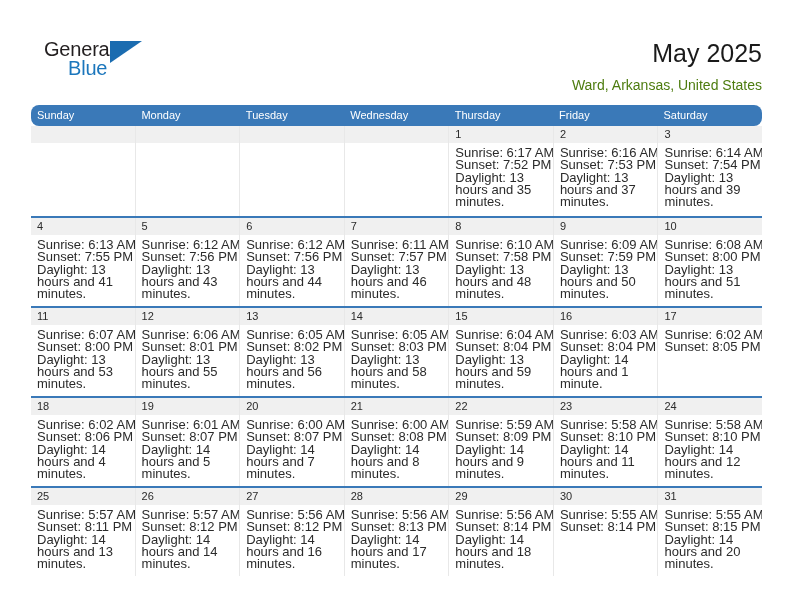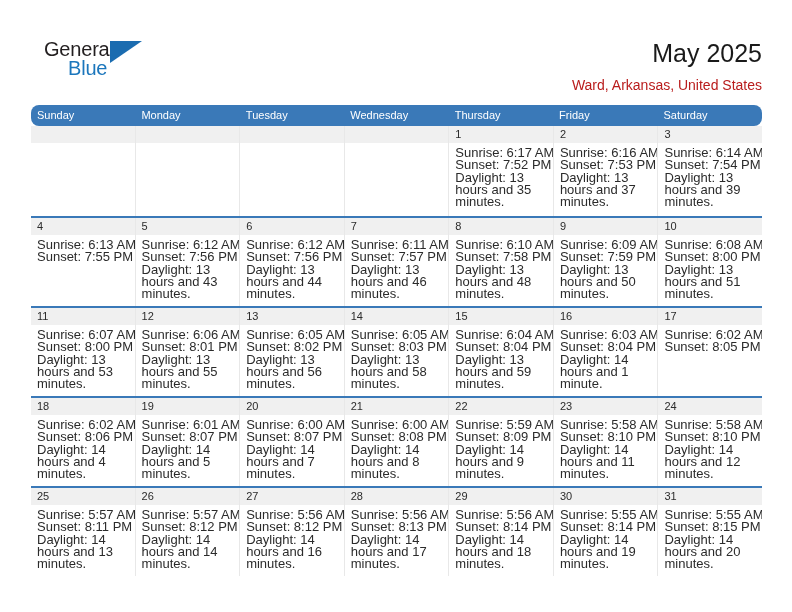--- a/index.html
+++ b/index.html
@@ -73,21 +73,21 @@
     line-height: 30px;
     text-align: right;
     white-space: nowrap;
     margin-left: 48px;
   }
   .subtitle {
     position: absolute;
     right: 38px;
     top: 76px;
     font-size: 14px;
-    color: #b91c1c;
+    color: #4d7c0f;
     line-height: 18px;
     text-align: right;
     white-space: nowrap;
   }
 
   
   .calendar {
     position: absolute;
     left: 31px;
     top: 105px;
@@ -211,20 +211,21 @@
               <div class="daylight-wrap">Daylight: 13 hours and 39 minutes.</div>
             </div>
           </div>
         </div>
         <div class="week-row">
           <div class="day-cell">
             <div class="day-num-band">4</div>
             <div class="day-body">
               <div>Sunrise: 6:13 AM</div>
               <div>Sunset: 7:55 PM</div>
+              <div class="daylight-wrap">Daylight: 13 hours and 41 minutes.</div>
             </div>
           </div>
           <div class="day-cell">
             <div class="day-num-band">5</div>
             <div class="day-body">
               <div>Sunrise: 6:12 AM</div>
               <div>Sunset: 7:56 PM</div>
               <div class="daylight-wrap">Daylight: 13 hours and 43 minutes.</div>
             </div>
           </div>
@@ -423,21 +424,20 @@
               <div>Sunrise: 5:56 AM</div>
               <div>Sunset: 8:14 PM</div>
               <div class="daylight-wrap">Daylight: 14 hours and 18 minutes.</div>
             </div>
           </div>
           <div class="day-cell">
             <div class="day-num-band">30</div>
             <div class="day-body">
               <div>Sunrise: 5:55 AM</div>
               <div>Sunset: 8:14 PM</div>
-              <div class="daylight-wrap">Daylight: 14 hours and 19 minutes.</div>
             </div>
           </div>
           <div class="day-cell">
             <div class="day-num-band">31</div>
             <div class="day-body">
               <div>Sunrise: 5:55 AM</div>
               <div>Sunset: 8:15 PM</div>
               <div class="daylight-wrap">Daylight: 14 hours and 20 minutes.</div>
             </div>
           </div>

